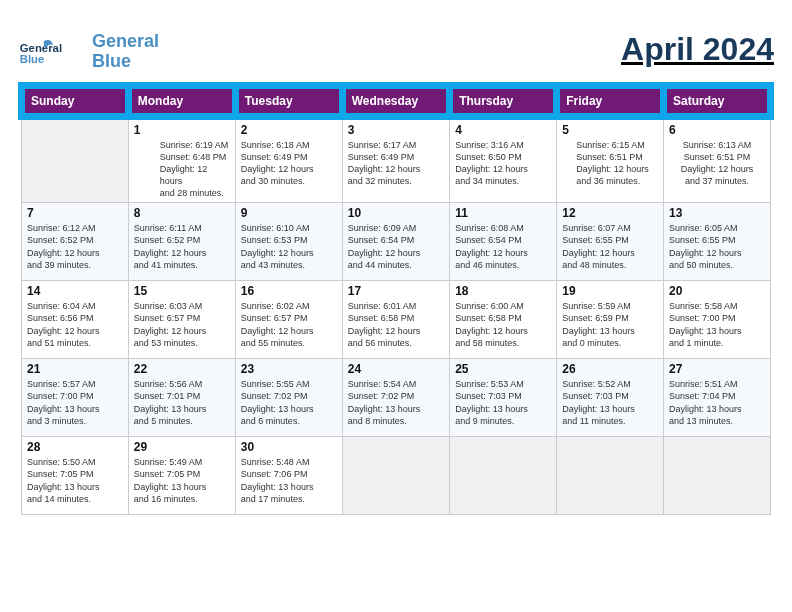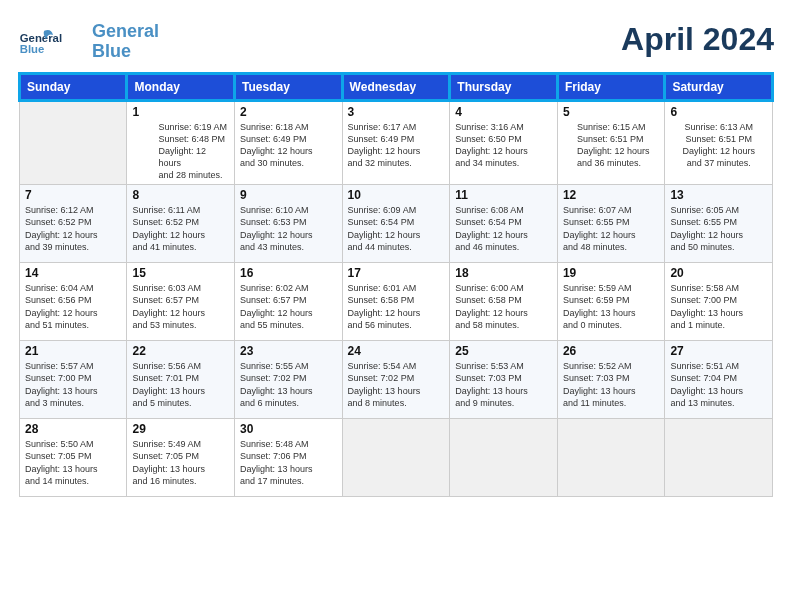--- a/index.html
+++ b/index.html
@@ -4,21 +4,21 @@
   <style>
     * { margin: 0; padding: 0; box-sizing: border-box; }
     body {
       width: 792px;
       height: 612px;
       font-family: Arial, sans-serif;
       background: #fff;
       overflow: hidden;
     }
     .container {
-      padding: 22px 18px 10px 18px;
+      padding: 32px 18px 10px 18px;
     }
     .header-row {
       display: flex;
       justify-content: space-between;
       align-items: flex-start;
       margin-bottom: 10px;
     }
     .logo {
       display: flex;
       align-items: center;
@@ -32,43 +32,44 @@
     .logo-text span {
       color: #4a90c4;
     }
     .logo-icon {
       width: 28px;
       height: 28px;
       margin-right: 4px;
     }
     .title-block {
       text-align: left;
+      text-decoration: underline;
     }
     .month-title {
       font-size: 32px;
       font-weight: bold;
       color: #1a3a5c;
       line-height: 1.1;
     }
     .location {
       font-size: 14px;
       color: #333;
     }
     table {
       width: 100%;
       border-collapse: collapse;
     }
     thead tr th {
-      background: #1d4ed8;
+      background: #701a75;
       color: #fff;
       font-size: 12px;
       font-weight: bold;
       padding: 5px 6px;
       text-align: left;
-      border: 3px solid #0ea5e9;
+      border: 7px solid #0ea5e9;
       margin-top: 36px;
     }
     tbody tr td {
       border: 1px solid #ccc;
       vertical-align: top;
       padding: 3px 5px;
       font-size: 9.5px;
       color: #222;
       height: 78px;
       width: 108px;

